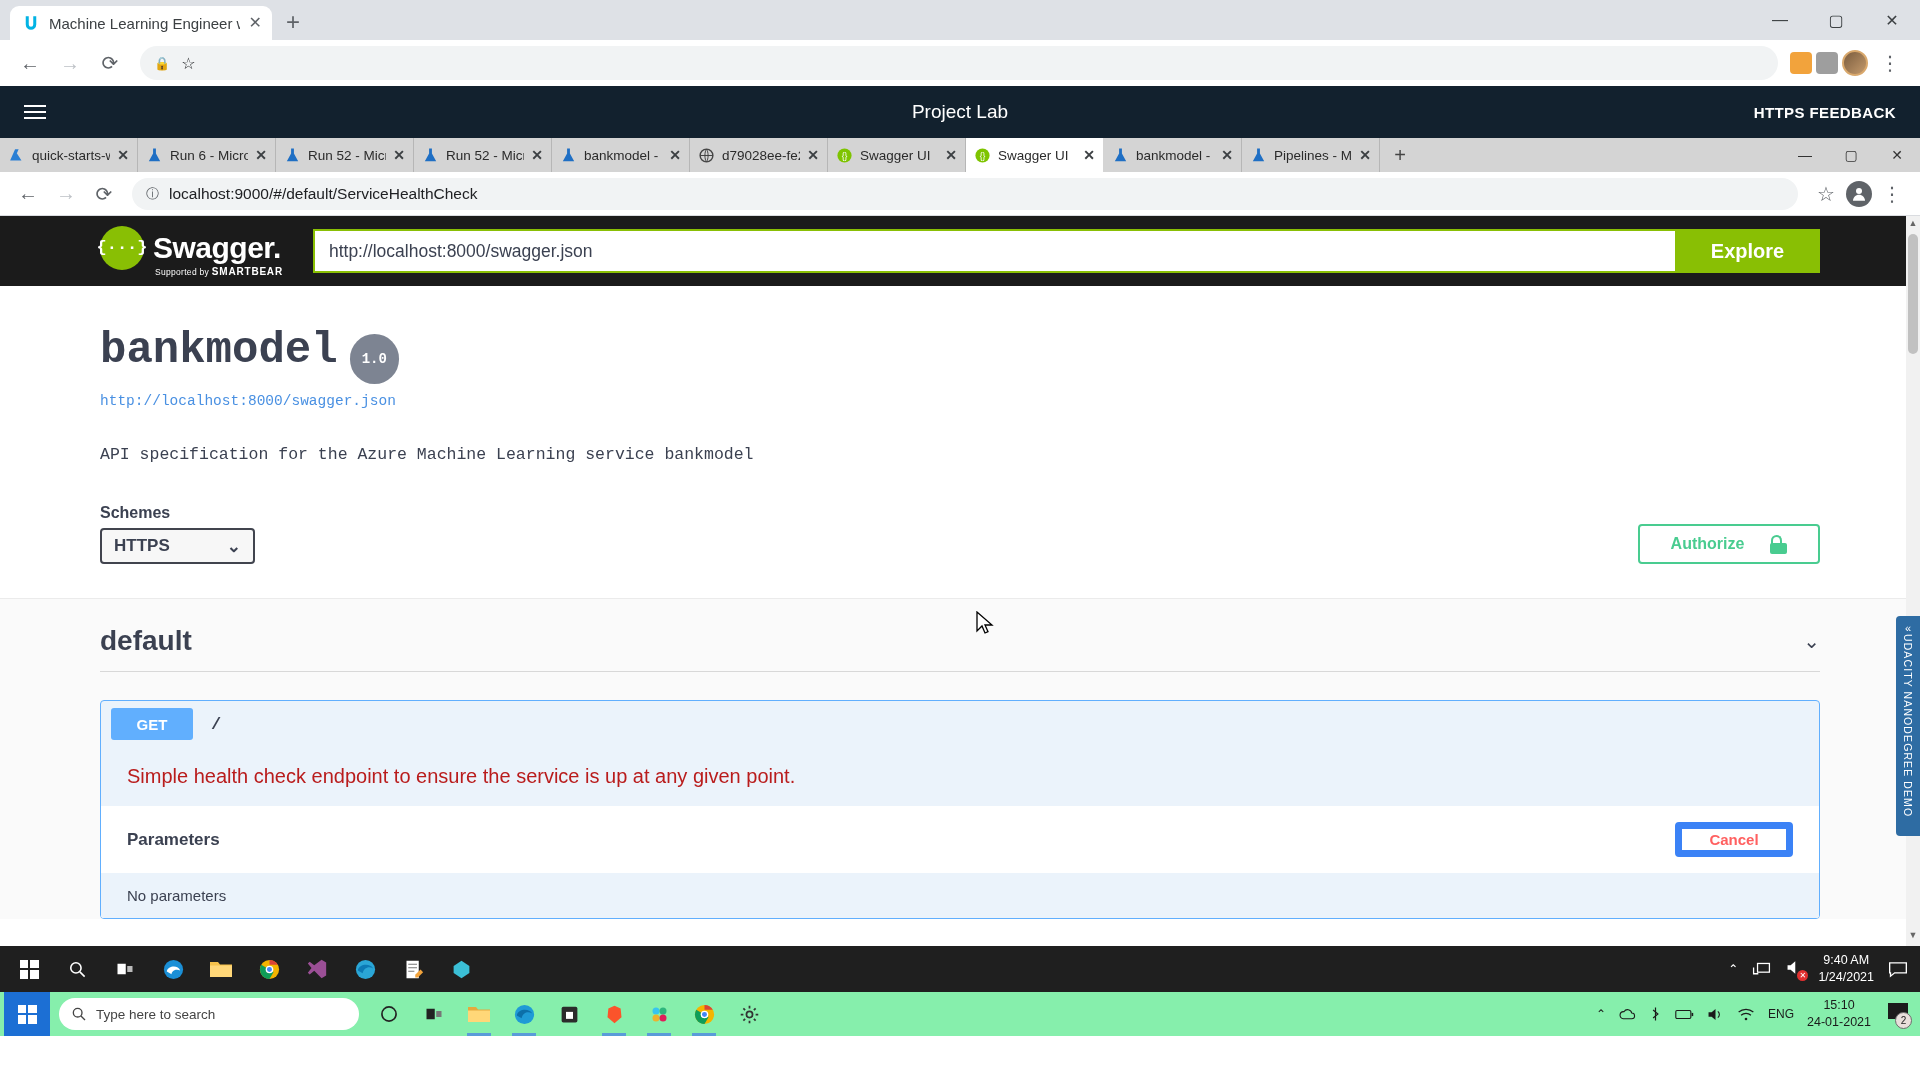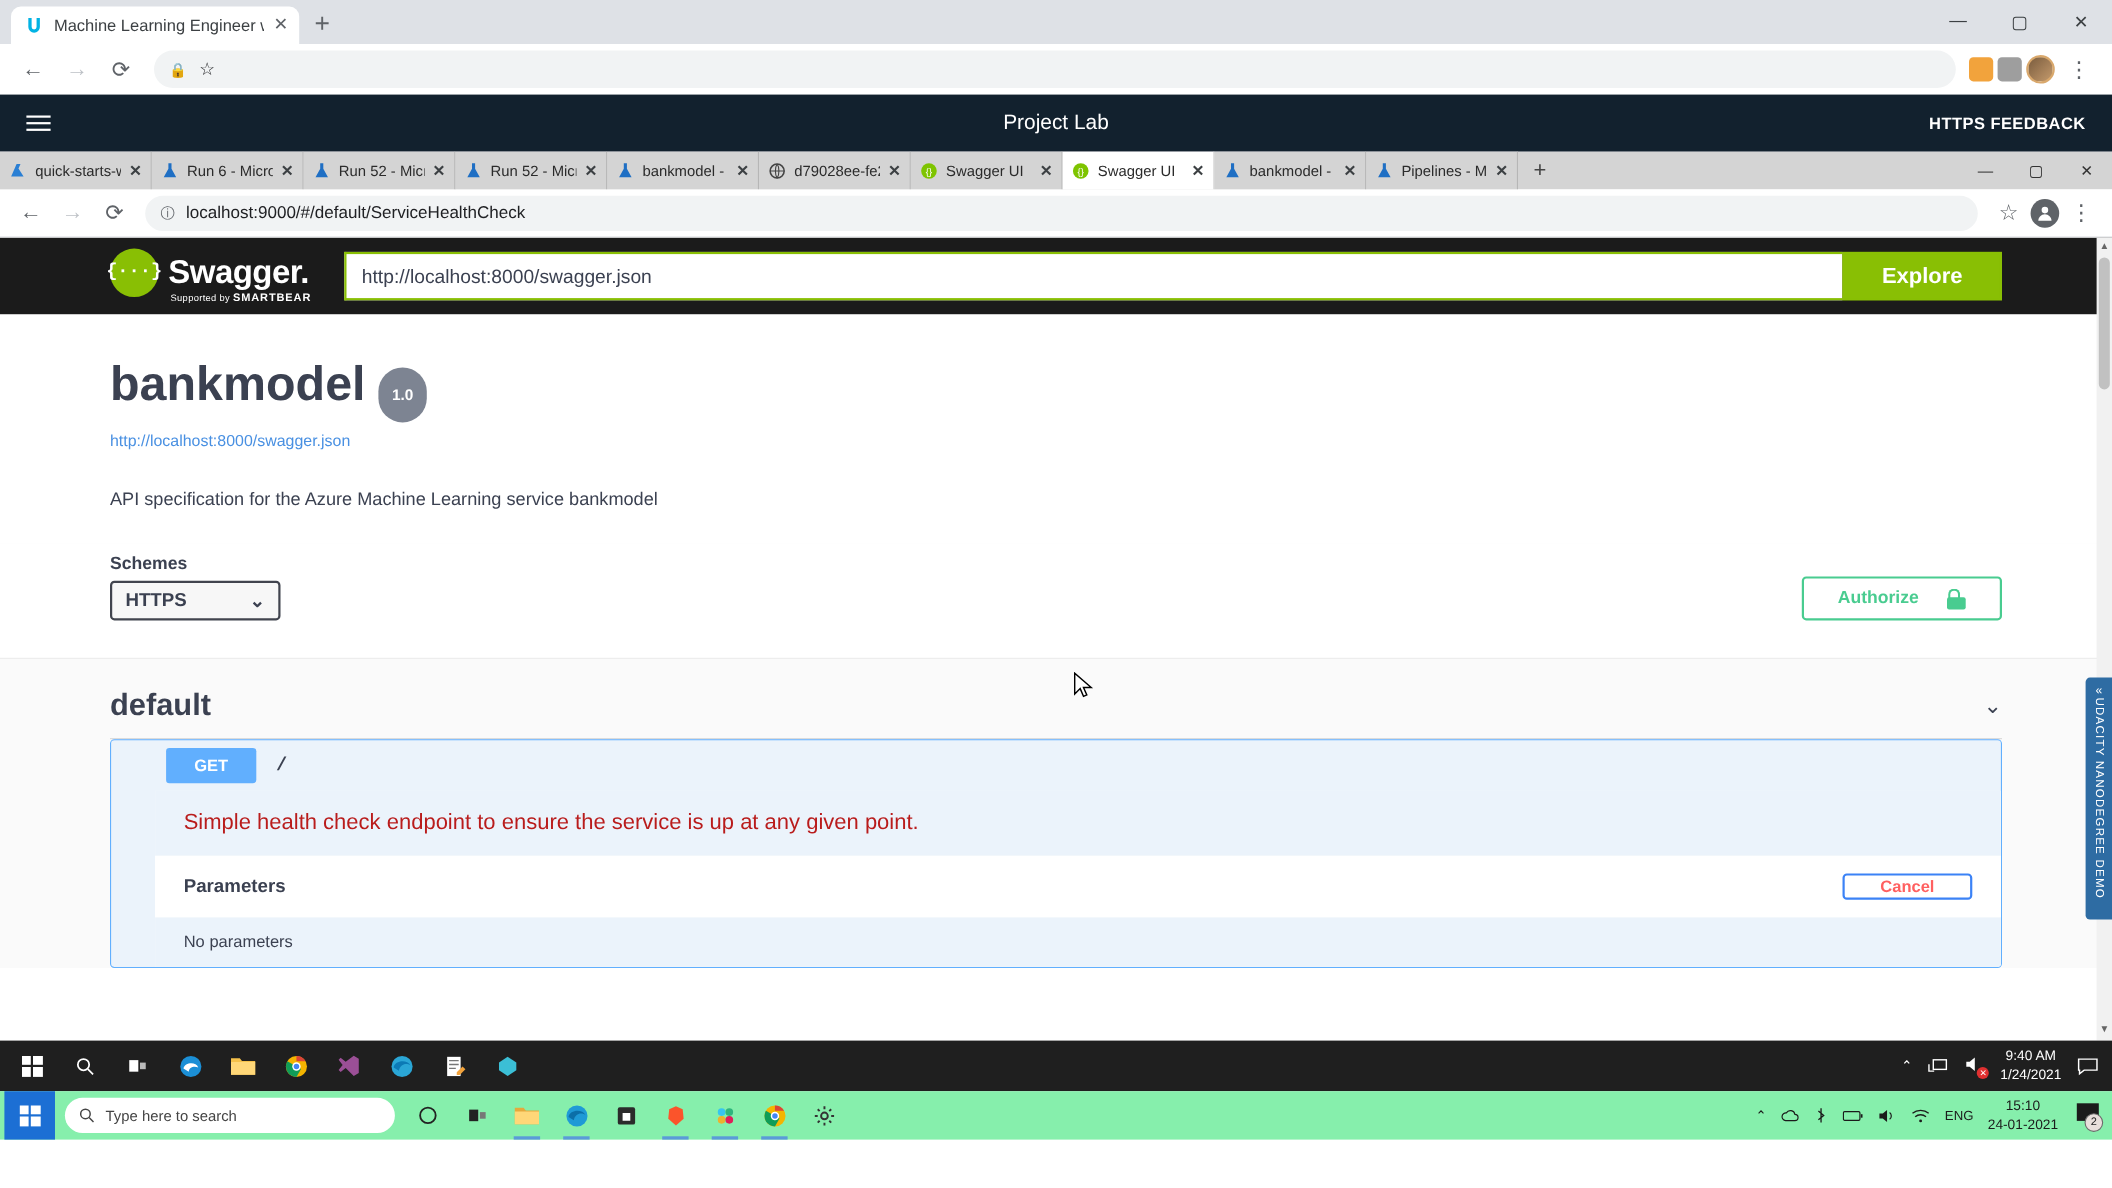--- a/index.html
+++ b/index.html
@@ -135,21 +135,21 @@
   .sw-url-input {
     flex: 1; background: #fff; border: 2px solid #89bf04; border-right: none;
     padding: 0 14px; font-size: 17.5px; color: #3b4151; display: flex; align-items: center;
   }
   .sw-explore-btn {
     width: 145px; background: #89bf04; color: #fff; font-size: 20px;
     font-weight: bold; display: flex; align-items: center; justify-content: center;
     border: 2px solid #89bf04;
   }
   .sw-body { background: #fafafa; }
-  .sw-info { background: #fff; padding: 42px 100px 30px; }
+  .sw-info { background: #fff; padding: 42px 100px 30px; font-family: Liberation Mono, monospace; }
   .sw-title-row { display: flex; align-items: flex-start; gap: 12px; }
   .sw-title { font-size: 44px; font-weight: bold; color: #3b4151; line-height: 1; }
   .sw-version {
     background: #7d8492; color: #fff; font-size: 14px; font-weight: bold;
     border-radius: 57px; padding: 17px 12px; margin-top: 6px;
   }
   .sw-json-link {
     display: block; margin-top: 9px; color: #4990e2;
     font-size: 14.5px; text-decoration: none;
   }
@@ -183,41 +183,41 @@
     background: #49cc90; border-radius: 2px;
   }
   .sw-section { padding: 26px 100px 0; }
   .sw-tag-head {
     display: flex; align-items: center; justify-content: space-between;
     border-bottom: 1px solid #d8d8d8; padding-bottom: 14px;
   }
   .sw-tag-name { font-size: 28px; font-weight: bold; color: #3b4151; }
   .sw-chevron { font-size: 20px; color: #3b4151; }
   .sw-op {
-    margin-top: 0; border: 1px solid #61affe; border-radius: 4px;
-    background: #ebf3fb; overflow: hidden; padding-left: 40px;
+    margin-top: 28px; border: 1px solid #61affe; border-radius: 4px;
+    background: #ebf3fb; overflow: hidden;
   }
   .sw-op-head { display: flex; align-items: center; gap: 18px; padding: 7px 10px; }
   .sw-method {
     width: 82px; height: 32px; background: #61affe; border-radius: 3px;
     color: #fff; font-size: 15px; font-weight: bold;
     display: flex; align-items: center; justify-content: center;
   }
   .sw-path { font-size: 17px; font-weight: bold; color: #3b4151;
              font-family: "Liberation Mono", monospace; }
   .sw-op-body { background: #fff; }
   .sw-summary { padding: 18px 26px; font-size: 20px; color: #b91c1c;
                 background: #ebf3fb; }
   .sw-params-head {
     display: flex; align-items: center; justify-content: space-between;
     background: #fff; padding: 16px 26px 16px;
   }
   .sw-params-title { font-size: 17px; font-weight: bold; color: #3b4151; }
   .sw-cancel {
-    width: 118px; height: 24px; border: 2px solid #3b82f6; border-radius: 4px;
+    width: 118px; height: 35px; border: 7px solid #3b82f6; border-radius: 4px;
     background: #fff; color: #ff6060; font-size: 15px; font-weight: bold;
     display: flex; align-items: center; justify-content: center;
   }
   .sw-noparams { padding: 14px 26px; font-size: 15px; color: #3b4151;
                  background: #ebf3fb; }
 
   
   .sw-scroll {
     position: absolute; right: 0; top: 0; width: 14px; height: 100%;
     background: #f1f1f1;

